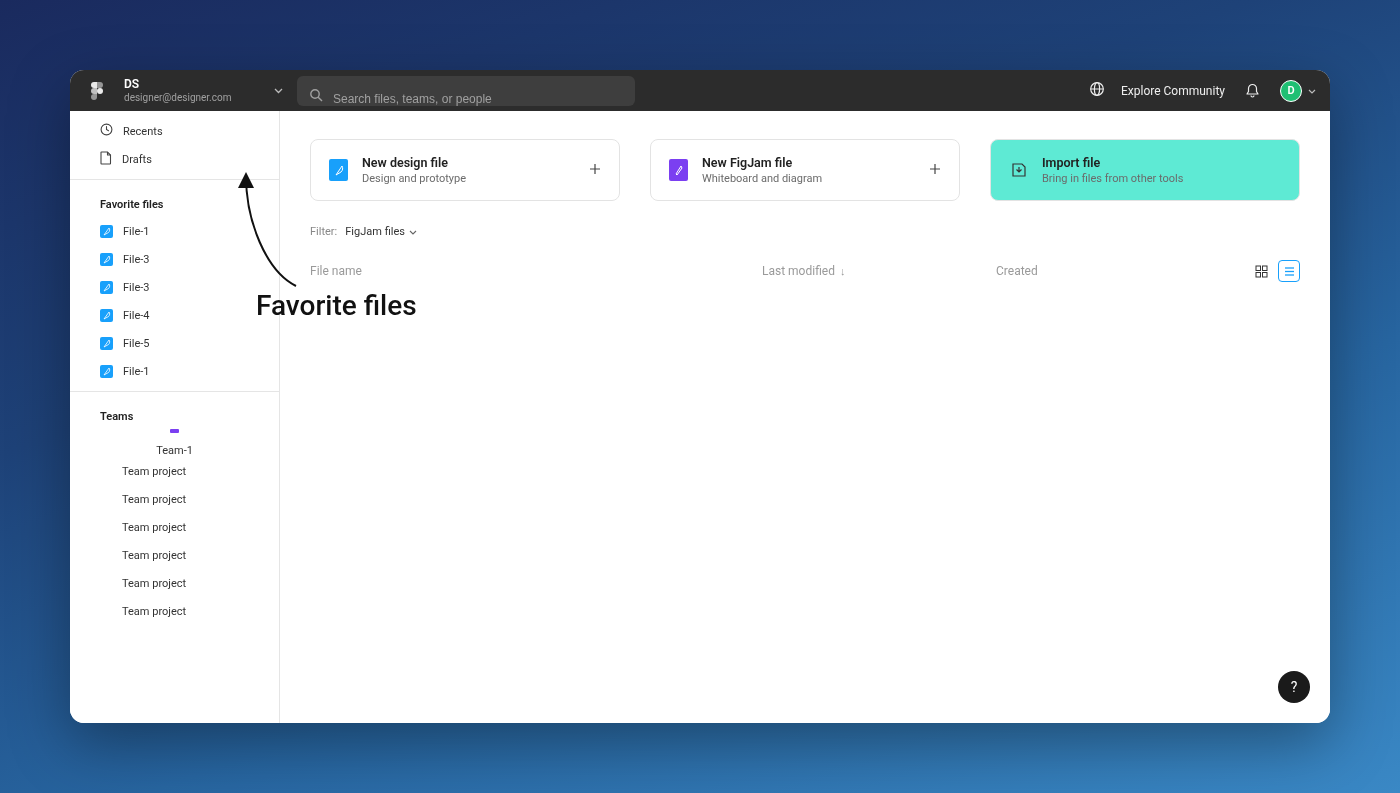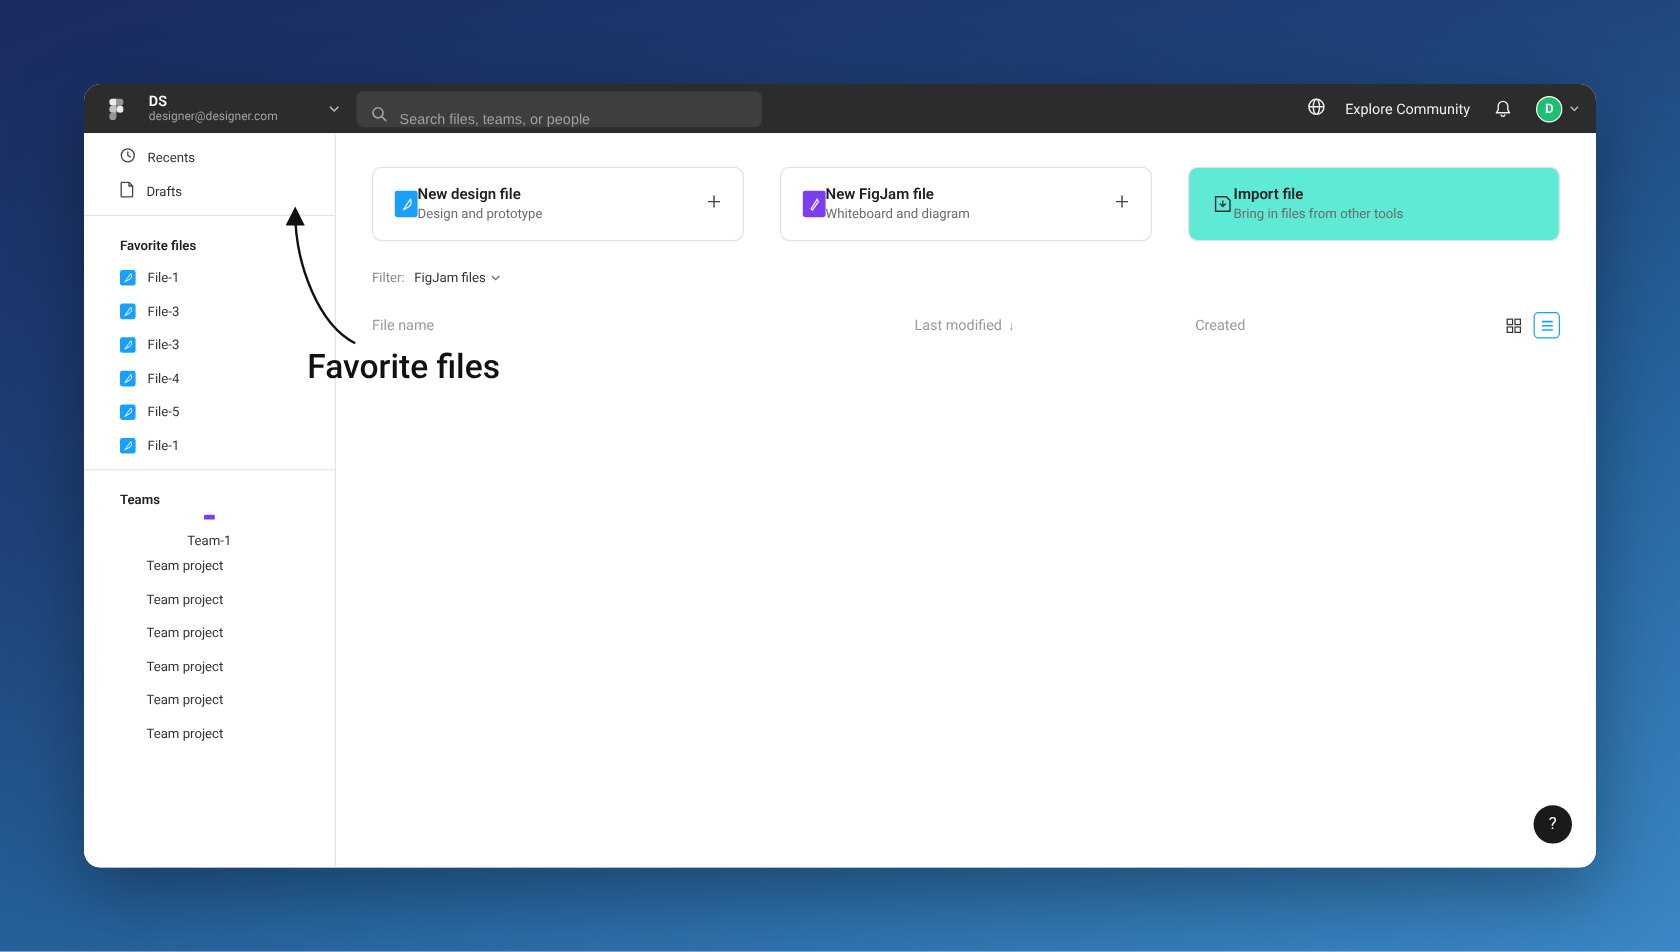--- a/index.html
+++ b/index.html
@@ -84,21 +84,21 @@
 }
 .sb-item .sqicon svg { display: block; }
 .sb-item.indent { padding-left: 36px; }
 .team-color { width: 9px; height: 9px; border-radius: 1px; display: inline-block; }
 .sb-team { gap: 11px; flex-direction: column; }
 
 .main { flex: 1; display: flex; flex-direction: column; background: #fff; position: relative; }
 .cards { display: flex; gap: 30px; padding: 28px 30px 18px; }
 .card {
   flex: 1; border: 1px solid #e3e3e3; border-radius: 8px;
-  height: 62px; display: flex; align-items: center; padding: 0 18px; gap: 0;
+  height: 62px; display: flex; align-items: center; padding: 0 18px; gap: 14px;
   cursor: pointer; background: #fff;
 }
 .card.import { background: #5eead4; }
 .card-icon {
   width: 19px; height: 22px; border-radius: 2px;
   display: flex; align-items: center; justify-content: center;
   flex: 0 0 auto;
 }
 .card-icon.design { background: #18a0fb; }
 .card-icon.figjam { background: #7b3ff1; }

